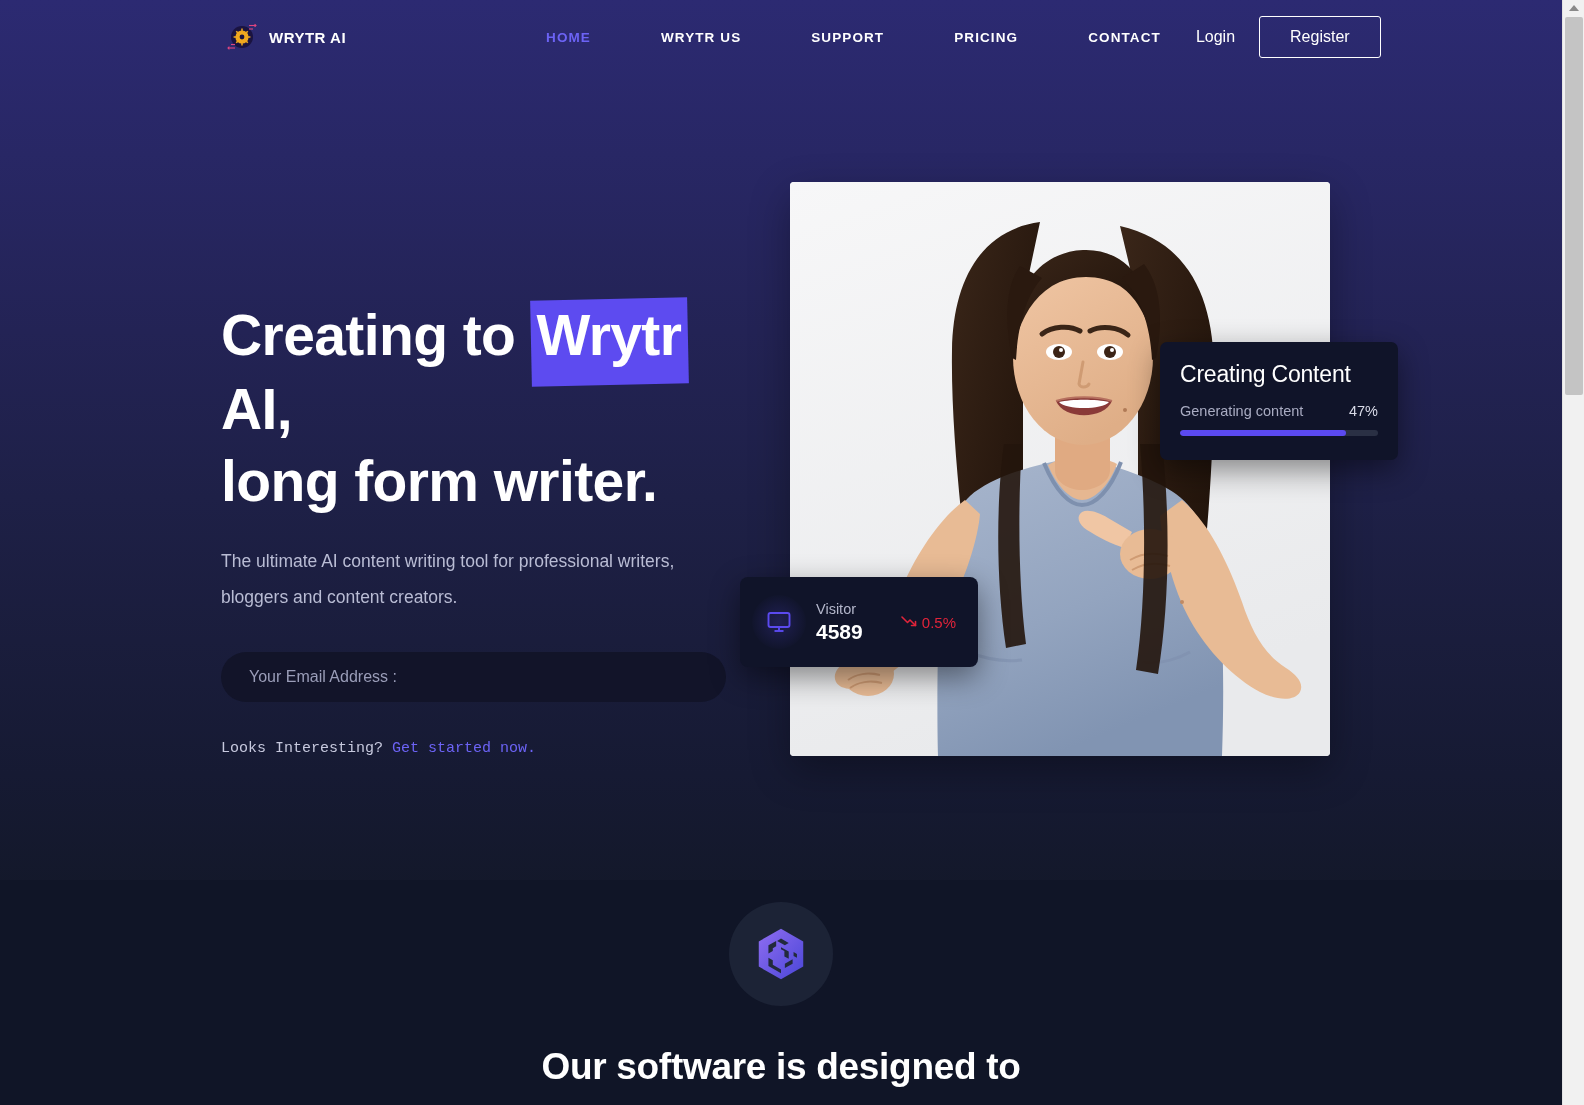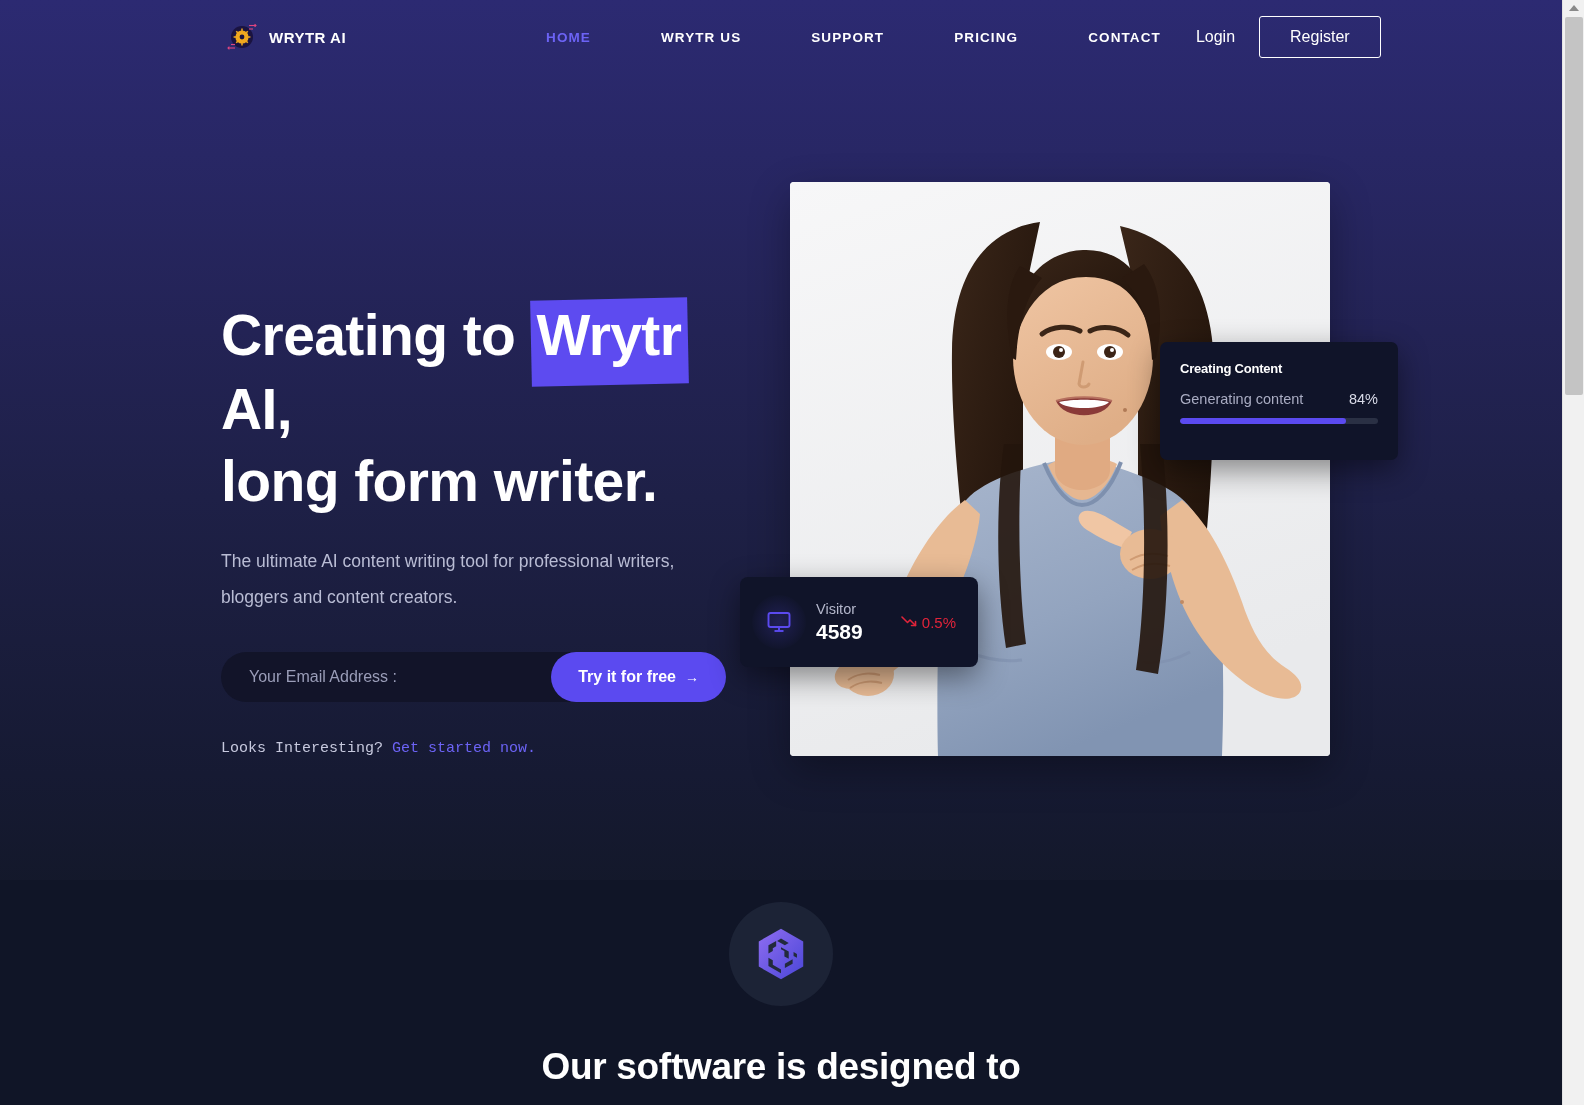--- a/index.html
+++ b/index.html
@@ -265,22 +265,22 @@
     top: 160px;
     width: 238px;
     height: 118px;
     background: #101429;
     border-radius: 7px;
     padding: 19px 20px 0 20px;
     box-shadow: 0 10px 30px rgba(0,0,0,0.45);
     z-index: 4;
   }
   .cc-title {
-    font-size: 13px;
-    font-weight: bold;
+    font-size: 23px;
+    font-weight: normal;
     color: #ffffff;
     letter-spacing: -0.2px;
   }
   .cc-row {
     margin-top: 15px;
     display: flex;
     align-items: baseline;
     justify-content: space-between;
   }
   .cc-label { font-size: 14.5px; color: #a9acc2; }
@@ -431,24 +431,20 @@
           <span class="hl-mark">Wrytr</span>
           <span>AI,</span>
           <br>
           <span>long form writer.</span>
         </h1>
 
         <p class="subhead">The ultimate AI content writing tool for professional writers, bloggers and content creators.</p>
 
         <div class="email-row">
           <input class="email-input" type="text" placeholder="Your Email Address :" style="">
-          <button class="try-btn">
-            <span>Try it for free</span>
-            <span class="arr">→</span>
-          </button>
         </div>
 
         <div class="interest-line">
           <span>Looks Interesting?</span>
           <a>Get started now.</a>
         </div>
       </div>
 
       <div class="hero-visual">
 
@@ -544,21 +540,21 @@
 
             <path d="M232 262 C228 320 228 400 236 462 L216 466 C206 400 206 320 214 262 Z" fill="#23150c" opacity="0.9"></path>
             <path d="M350 262 C356 330 356 420 346 488 L368 492 C380 420 380 330 372 262 Z" fill="#23150c" opacity="0.9"></path>
           </svg>
         </div>
 
         <div class="card-creating">
           <div class="cc-title">Creating Content</div>
           <div class="cc-row">
             <span class="cc-label">Generating content</span>
-            <span class="cc-pct">84%</span>
+            <span class="cc-pct">47%</span>
           </div>
           <div class="cc-track">
             <div class="cc-fill" id="cc-fill" style="width: 84%;"></div>
           </div>
         </div>
 
         <div class="card-visitor">
           <div class="vis-icon-wrap">
             <svg viewBox="0 0 26 26" width="26" height="26" fill="none" stroke="#5b4af0" stroke-width="1.9">
               <rect x="2.5" y="4" width="21" height="14" rx="2"></rect>

